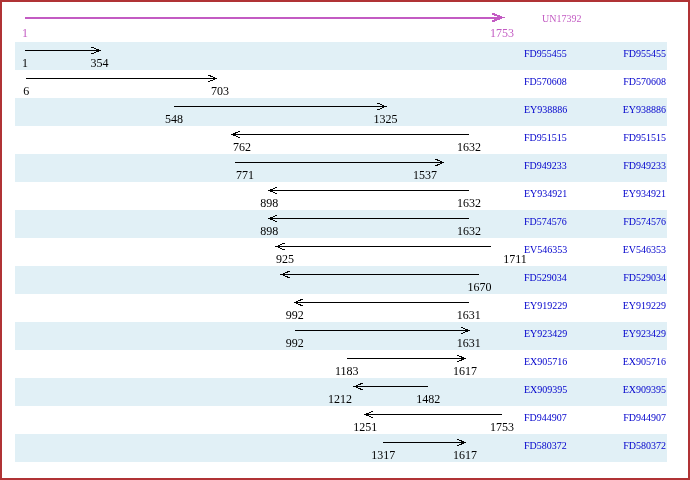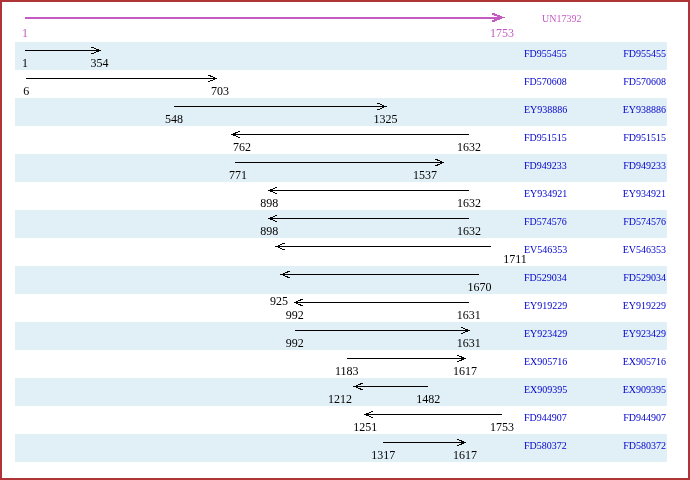--- a/index.html
+++ b/index.html
@@ -146,21 +146,21 @@
         <span class="num" style="left: 467.057px;">1632</span>
         <span class="acc acc1">FD951515</span>
         <span class="acc acc2">FD951515</span>
       </div>
       <div class="align-row alt">
         <div class="row-band"></div>
         <svg class="arrow-layer seq-arrow" width="686" height="28">
           <line x1="232.6404109589041" y1="8.5" x2="441.1917808219178" y2="8.5"></line>
           <polyline points="433.1917808219178,5 441.1917808219178,8.5 433.1917808219178,12"></polyline>
         </svg>
-        <span class="num" style="left: 236px;">771</span>
+        <span class="num" style="left: 243px;">771</span>
         <span class="num" style="left: 423px;">1537</span>
         <span class="acc acc1">FD949233</span>
         <span class="acc acc2">FD949233</span>
       </div>
       <div class="align-row">
         <div class="row-band"></div>
         <svg class="arrow-layer seq-arrow" width="686" height="28">
           <line x1="267.2174657534247" y1="8.5" x2="467.0565068493151" y2="8.5"></line>
           <polyline points="275.2174657534247,5 267.2174657534247,8.5 275.2174657534247,12"></polyline>
         </svg>
@@ -179,21 +179,21 @@
         <span class="num" style="left: 467.057px;">1632</span>
         <span class="acc acc1">FD574576</span>
         <span class="acc acc2">FD574576</span>
       </div>
       <div class="align-row">
         <div class="row-band"></div>
         <svg class="arrow-layer seq-arrow" width="686" height="28">
           <line x1="274.56849315068496" y1="8.5" x2="488.5650684931507" y2="8.5"></line>
           <polyline points="282.56849315068496,5 274.56849315068496,8.5 282.56849315068496,12"></polyline>
         </svg>
-        <span class="num" style="left: 277px; margin-top: 42px;">925</span>
+        <span class="num" style="left: 283px;">925</span>
         <span class="num" style="left: 513px;">1711</span>
         <span class="acc acc1">EV546353</span>
         <span class="acc acc2">EV546353</span>
       </div>
       <div class="align-row alt">
         <div class="row-band"></div>
         <svg class="arrow-layer seq-arrow" width="686" height="28">
           <line x1="279.74143835616434" y1="8.5" x2="477.402397260274" y2="8.5"></line>
           <polyline points="287.74143835616434,5 279.74143835616434,8.5 287.74143835616434,12"></polyline>
         </svg>

